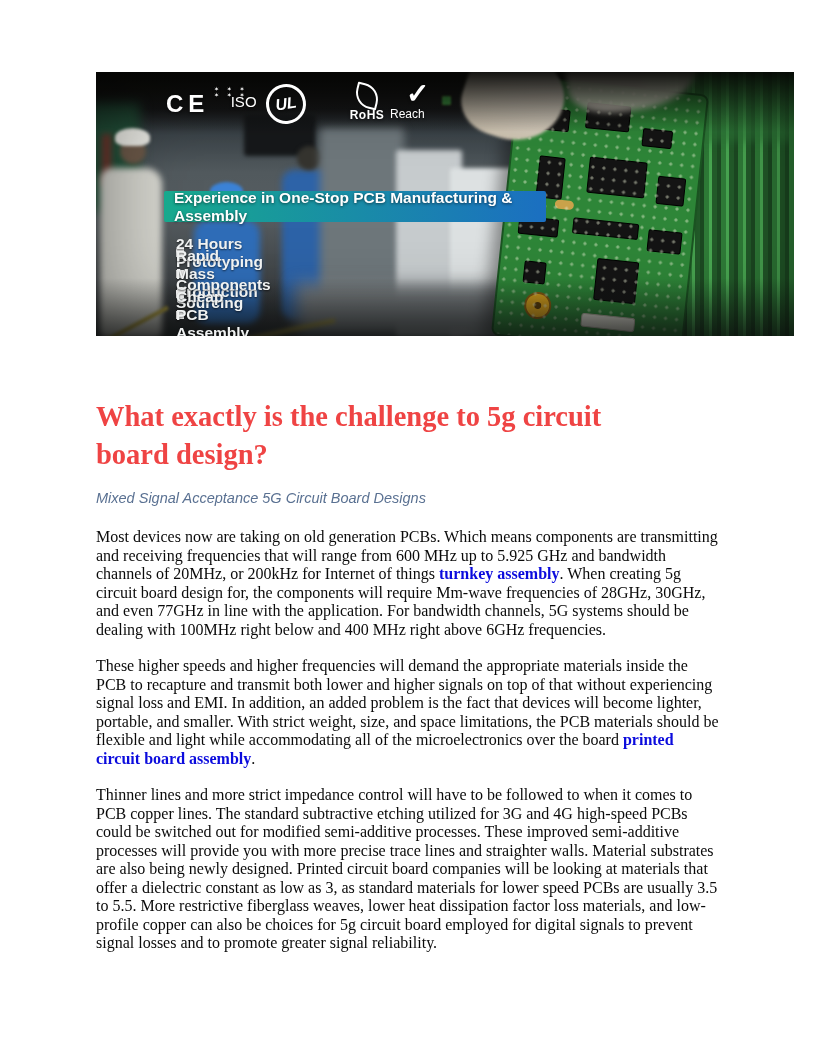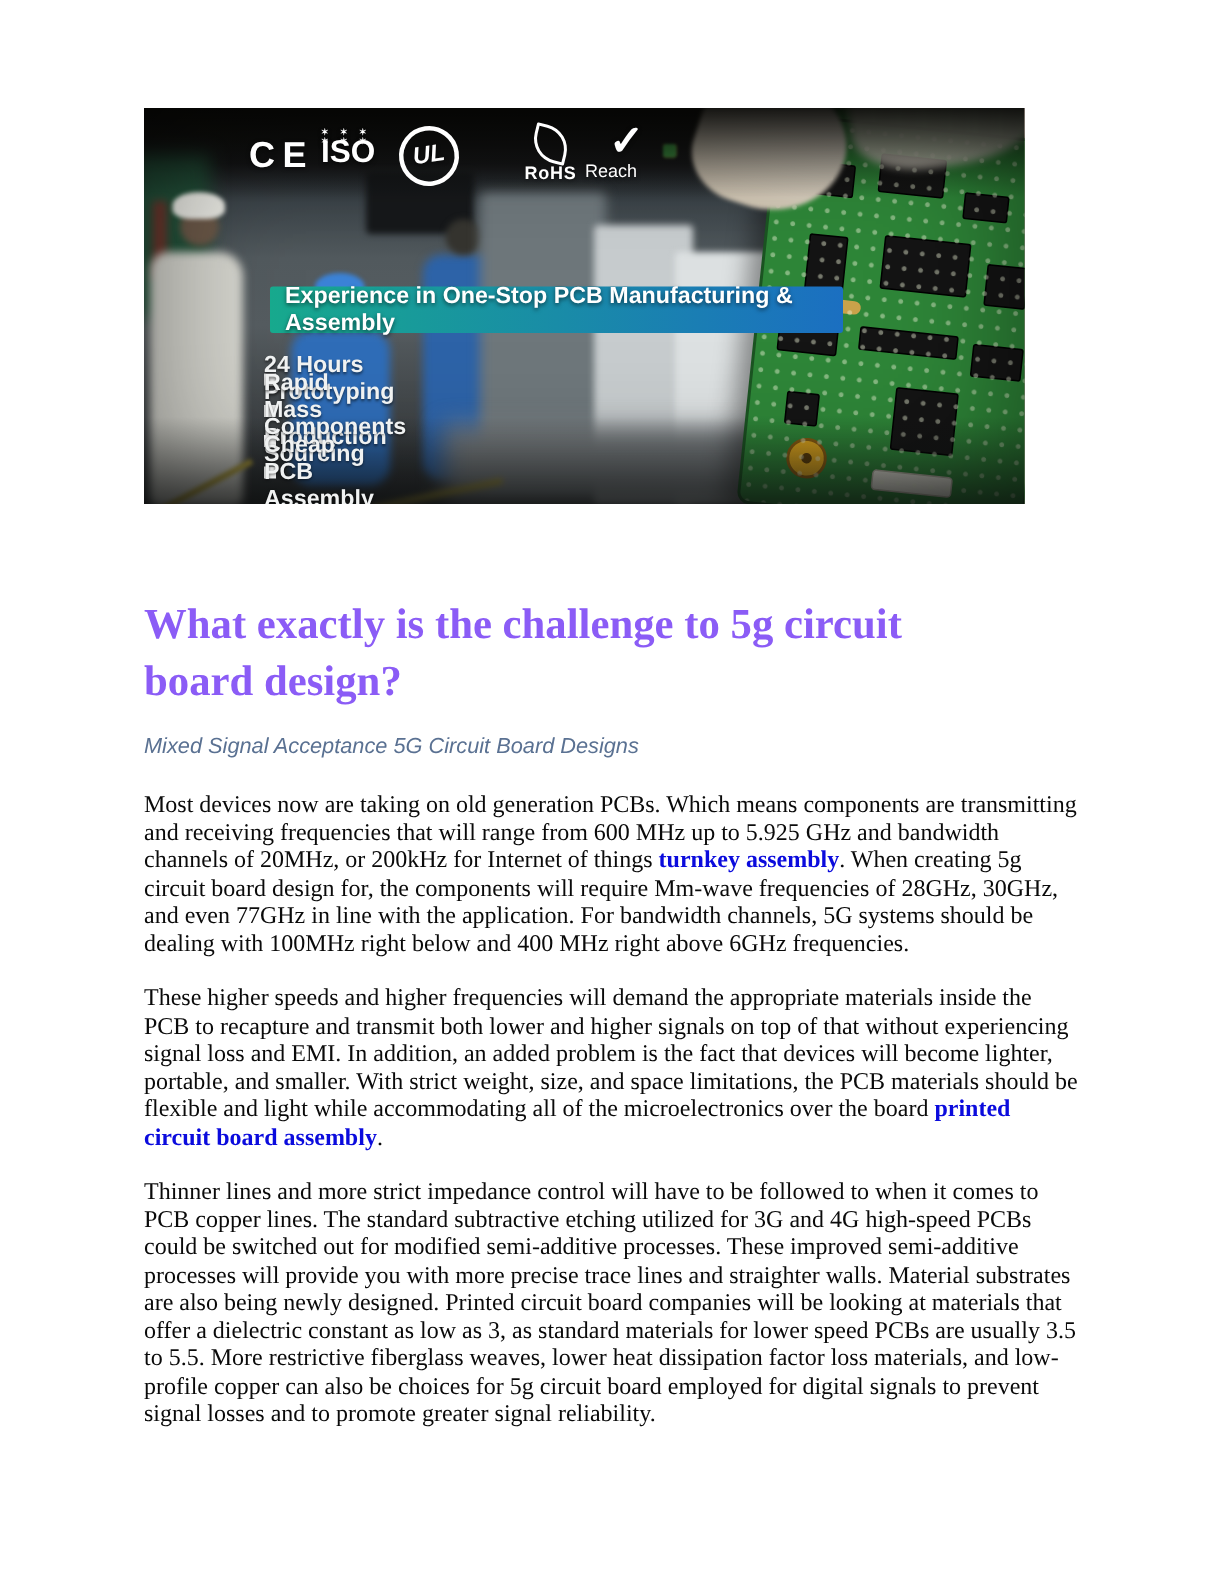--- a/index.html
+++ b/index.html
@@ -1,21 +1,21 @@
 <!DOCTYPE html>
 <html style="--link-color: #0b0bdd;"><head>
 <meta charset="utf-8">
 <style>
   * { box-sizing: border-box; }
   html,body { margin:0; padding:0; background:#ffffff; }
   .page { position:relative; width:816px; height:1056px; background:#fff; margin:0 auto; overflow:hidden;
           font-family:"Liberation Serif", serif; }
 
   
-  .banner { position:absolute; left:96px; top:72px; width:587px; height:264px; overflow:hidden; background:#be185d; }
+  .banner { position:absolute; left:96px; top:72px; width:698px; height:264px; overflow:hidden; background:#be185d; }
   .banner * { position:absolute; }
   .bnr-bg { inset:0; background:linear-gradient(180deg,#131410 0%,#17181a 14%,#3c4449 24%,#525a5e 38%,#565d61 55%,#454a4d 72%,#393d40 86%,#2c2f31 100%); }
   .wall-green { left:-8px; top:30px; width:52px; height:110px; background:#23513a; filter:blur(6px); }
   .red-pillar { left:6px; top:62px; width:9px; height:52px; background:#70352c; filter:blur(3px); }
   .monitor-dark { left:148px; top:42px; width:72px; height:42px; background:#16181a; border-radius:3px; filter:blur(2px); }
   .worker-white-coat { left:4px; top:96px; width:62px; height:170px; background:#d4d4cd; border-radius:12px 16px 6px 6px; filter:blur(3px); }
   .worker-white-head { left:24px; top:66px; width:26px; height:26px; background:#6b5848; border-radius:50%; filter:blur(2px); }
   .worker-white-cap { left:19px; top:56px; width:35px; height:18px; background:#e9e9e3; border-radius:50% 50% 35% 35%; filter:blur(1.5px); }
   .worker-blue1-body { left:98px; top:148px; width:66px; height:104px; background:#2f6db8; border-radius:14px; filter:blur(3px); }
   .worker-blue1-head { left:119px; top:120px; width:25px; height:25px; background:#6b5848; border-radius:50%; filter:blur(2px); }
@@ -49,47 +49,47 @@
         border-radius:48% 52% 60% 40%; transform:rotate(18deg); filter:blur(1.5px); }
   .glove-finger2 { left:470px; top:-34px; width:130px; height:72px; background:#e6e0d3; border-radius:40% 60% 55% 45%;
         transform:rotate(-8deg); filter:blur(3px); opacity:.85; }
   .ceiling-shade { left:0; top:0; right:0; height:60px; background:linear-gradient(180deg,rgba(7,7,5,.9),rgba(7,7,5,0)); }
   .floor-shade { left:0; bottom:0; right:0; height:58px; background:linear-gradient(0deg,rgba(16,18,18,.7),rgba(16,18,18,0)); }
   .vignette { inset:0; box-shadow:inset 0 0 90px rgba(0,0,0,.5); }
 
   
   .ov { font-family:"Liberation Sans", sans-serif; color:#fff; text-shadow:0 1px 3px rgba(0,0,0,.55); }
   .cert-ce { left:70px; top:18px; font-size:24px; font-weight:700; letter-spacing:5px; }
-  .cert-iso { left:118px; top:14px; font-size:21px; font-weight:700; line-height:20px; }
+  .cert-iso { left:118px; top:14px; font-size:15px; font-weight:400; text-align:center; line-height:20px; }
   .iso-stars { position:static; display:block; font-size:6px; letter-spacing:3px; line-height:6px; }
   .iso-stars::before { content:"✶ ✶ ✶"; }
   .cert-ul { left:170px; top:12px; width:40px; height:40px; border:3px solid #fff; border-radius:50%;
              display:flex; align-items:center; justify-content:center; font-size:16px; font-style:italic;
              font-weight:800; transform:rotate(-8deg); }
   .cert-rohs { left:228px; top:12px; width:46px; text-align:center;margin-left:20px; }
   .rohs-leaf { position:static; display:block; width:24px; height:24px; border:2.5px solid #fff;
                border-radius:4% 70% 4% 70%; transform:rotate(14deg); margin:0 auto; }
   .rohs-label { position:static; display:block; font-size:12px; font-weight:800; margin-top:0; letter-spacing:.5px; }
   .cert-reach { left:294px; top:10px; text-align:left; }
   .reach-check { position:static; display:block; font-size:28px; font-weight:900; line-height:24px; margin-left:16px; }
   .reach-label { position:static; display:block; font-size:12px; font-weight:400; line-height:17px; }
   .years-text { left:76px; top:70px; font-size:31px; font-weight:800; letter-spacing:2px; color:#f5f5f2;
                 text-shadow:2px 2px 0 rgba(35,35,35,.55), 0 0 3px rgba(0,0,0,.4); }
-  .ribbon { left:84px; top:119px; width:382px; height:31px; display:flex; align-items:center;
+  .ribbon { left:68px; top:119px; width:382px; height:31px; display:flex; align-items:center;
             padding-left:10px; font-size:15.5px; font-weight:700; border-radius:2px; }
   .bullet-list { left:80px; top:171px; margin:0; padding:0; list-style:none; }
   .bullet-list li { position:static; display:flex; align-items:center; gap:9px; height:20.5px;
             font-size:15.5px; font-weight:600; color:#f0f2f2; font-family:"Liberation Sans",sans-serif;
             text-shadow:0 1px 2px rgba(0,0,0,.6); }
   .bullet-list .sq { width:8px; height:8px; background:#eceded; flex:0 0 auto; }
 
   
   .article { position:absolute; left:96px; top:336px; width:624px; }
   .article h1 { margin:62px 0 0; max-width:572px; font-family:"Liberation Serif",serif;
-                font-size:28.5px; line-height:38px; font-weight:700; color:#8b5cf6; }
+                font-size:28.5px; line-height:38px; font-weight:700; color:#ef4444; }
   .subtitle { margin-top:16px; font-family:"Liberation Sans",sans-serif; font-style:italic;
               font-size:14.5px; line-height:17px; color:#5a7192; }
   .article-body p { margin:18px 0 0; font-size:16px; line-height:18.5px; color:#0a0a0a; }
   .article-body p:first-child { margin-top:21px; }
   a.doclink { color:var(--link-color,#0b0bdd); font-weight:700; text-decoration:none; }
 </style>
 </head>
 <body>
 
 <div class="page">

